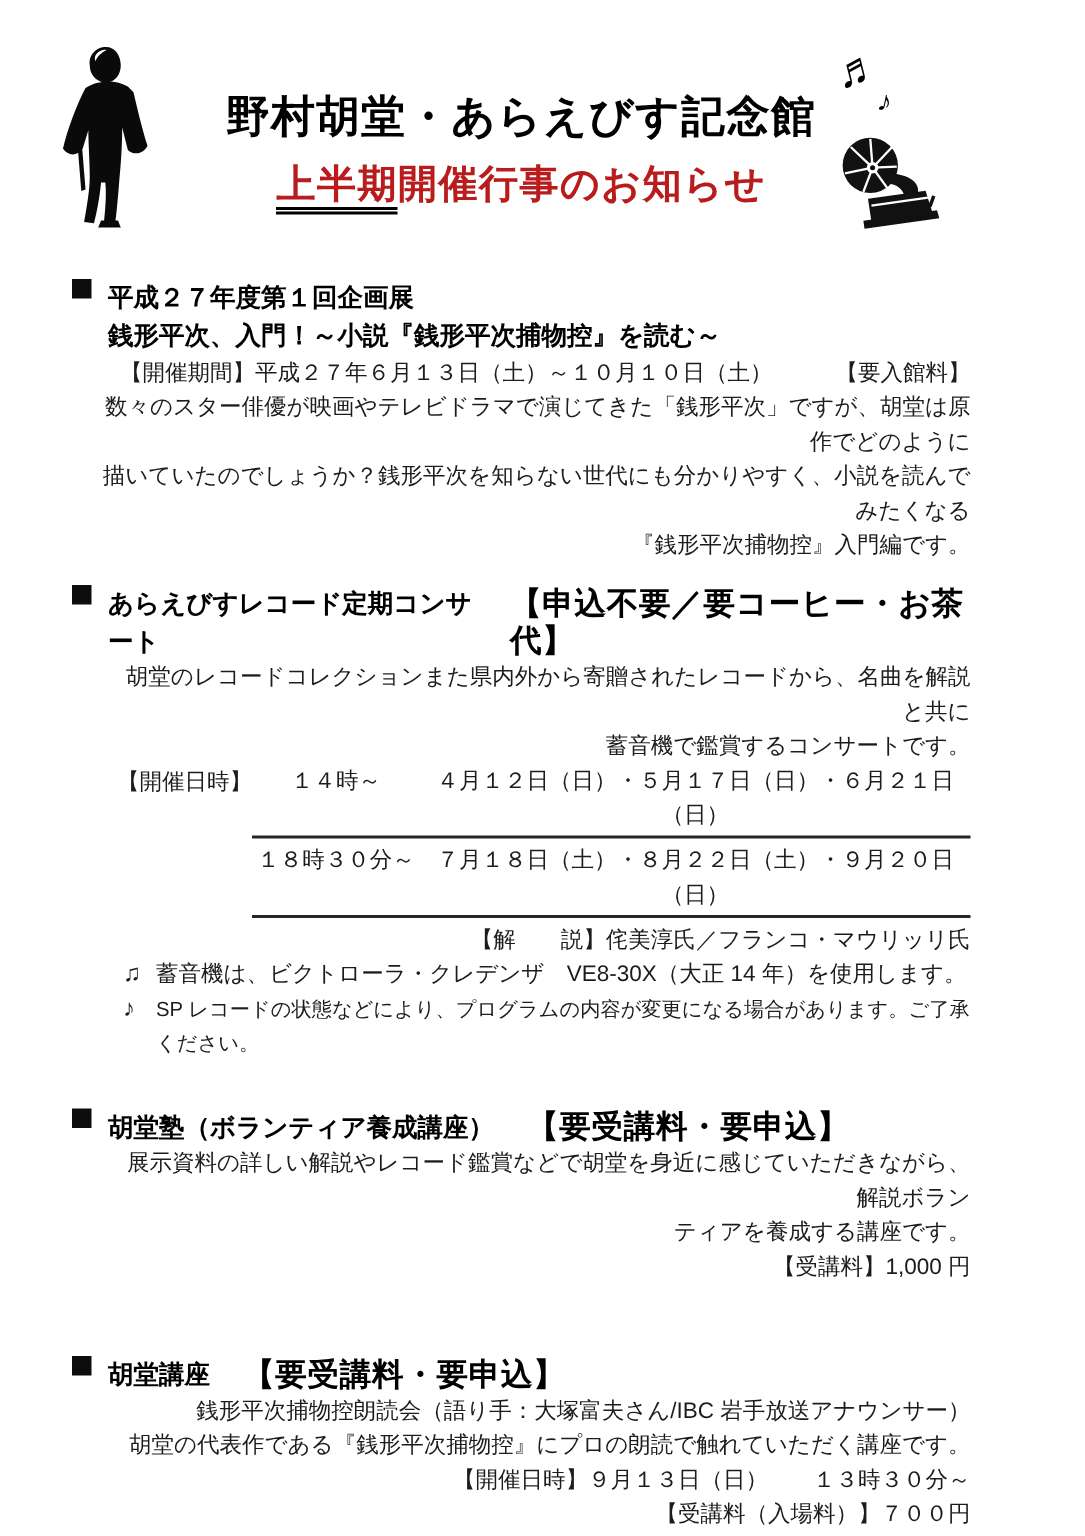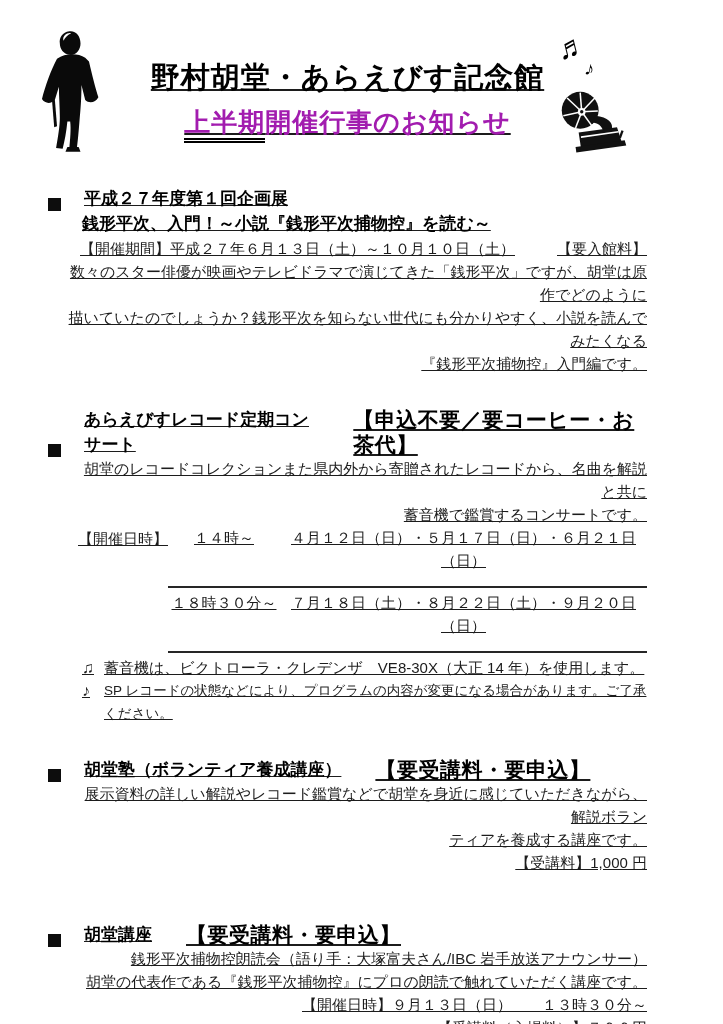--- a/index.html
+++ b/index.html
@@ -1,50 +1,50 @@
 <!DOCTYPE html>
 <html lang="ja"><head>
 <meta charset="utf-8">
 <style>
   html,body{margin:0;padding:0;}
   body{
     width:723px;height:1024px;overflow:hidden;position:relative;
     background:#ffffff;color:#1c1c1c;
     font-family:"Liberation Sans","DejaVu Sans",sans-serif;
   }
-  .page{box-sizing:border-box;width:675px;height:1024px;padding:0 28px 0 48px;position:relative;text-decoration:underline;}
+  .page{box-sizing:border-box;width:675px;height:1024px;padding:0 28px 0 48px;position:relative;}
 
   
   .header{position:relative;height:162px;}
   .title-wrap{text-align:center;padding-top:58px;}
   .title-line1{font-size:29px;font-weight:bold;letter-spacing:1px;color:#000;}
-  .title-line2{font-size:26px;font-weight:bold;letter-spacing:1px;color:#a21caf;margin-top:7px;}
+  .title-line2{font-size:26px;font-weight:bold;letter-spacing:1px;color:#b91c1c;margin-top:7px;}
   .dbl-underline{border-bottom:5px double #000;padding-bottom:1px;}
 
   .figure-silhouette{position:absolute;left:-22px;top:28px;width:94px;height:128px;}
   .notes-decoration{position:absolute;right:32px;top:30px;width:60px;height:62px;}
   .note-glyph1{position:absolute;left:2px;top:0;font-size:30px;color:#000;transform:rotate(-14deg);display:inline-block;}
   .note-glyph2{position:absolute;left:30px;top:28px;font-size:19px;color:#000;transform:rotate(12deg);display:inline-block;}
   .gramophone{position:absolute;right:14px;top:88px;width:78px;height:66px;}
 
   
   .sec{margin-top:26px;}
-  .sec-head{display:flex;align-items:flex-end;font-size:17px;font-weight:bold;color:#000;line-height:25px;gap:12px;}
+  .sec-head{display:flex;align-items:flex-start;font-size:17px;font-weight:bold;color:#000;line-height:25px;}
   .bullet{width:13px;height:13px;background:#0d0d0d;display:inline-block;margin-right:11px;flex:0 0 auto;}
   .annot{font-weight:bold;font-size:21px;margin-left:22px;letter-spacing:0.5px;}
-  .subheading{margin-left:34px;font-size:17px;font-weight:bold;color:#000;line-height:26px;}
+  .subheading{margin-left:24px;font-size:17px;font-weight:bold;color:#000;line-height:26px;}
   .sec-body{margin-left:30px;font-size:15px;line-height:23px;text-align:right;}
   .para{margin-left:10px;}
   .inline-gap{display:inline-block;width:42px;}
 
   
   .sched{margin-left:30px;display:flex;align-items:flex-start;font-size:15px;text-align:center;}
   .sched-label{flex:0 0 auto;line-height:25px;}
   .sched-rows{flex:1 1 auto;max-width:505px;}
-  .sched-row{display:flex;border-bottom:2px solid #262626;line-height:23px;padding-bottom:14px;margin-bottom:3px;}
+  .sched-row{display:flex;border-bottom:2px solid #262626;line-height:23px;padding-bottom:2px;margin-bottom:3px;}
   .sched-time{flex:0 0 112px;}
   .sched-dates{flex:1 1 auto;}
   .note-row{display:flex;margin-left:34px;font-size:15px;line-height:23px;}
   .note-row.small{font-size:13.5px;}
   .note-icon{flex:0 0 22px;font-size:16px;}
 </style>
 </head>
 <body>
 
 <div class="page">
@@ -102,21 +102,21 @@
     </div>
     <div class="subheading">銭形平次、入門！～小説『銭形平次捕物控』を読む～</div>
     <div class="sec-body">
       <span>【開催期間】平成２７年６月１３日（土）～１０月１０日（土）</span><span class="inline-gap"></span><span>【要入館料】</span>
     </div>
     <div class="sec-body para">数々のスター俳優が映画やテレビドラマで演じてきた「銭形平次」ですが、胡堂は原作でどのように</div>
     <div class="sec-body para">描いていたのでしょうか？銭形平次を知らない世代にも分かりやすく、小説を読んでみたくなる</div>
     <div class="sec-body para">『銭形平次捕物控』入門編です。</div>
   </div>
 
-  <div class="sec" style="margin-top:32px;">
+  <div class="sec" style="margin-top:15px;">
     <div class="sec-head">
       <span class="bullet"></span>
       <span>あらえびすレコード定期コンサート</span>
       <span class="annot">【申込不要／要コーヒー・お茶代】</span>
     </div>
     <div class="sec-body">胡堂のレコードコレクションまた県内外から寄贈されたレコードから、名曲を解説と共に</div>
     <div class="sec-body">蓄音機で鑑賞するコンサートです。</div>
 
     <div class="sched">
       <span class="sched-label">【開催日時】</span>
@@ -125,20 +125,21 @@
           <span class="sched-time">１４時～</span>
           <span class="sched-dates">４月１２日（日）・５月１７日（日）・６月２１日（日）</span>
         </div>
         <div class="sched-row">
           <span class="sched-time">１８時３０分～</span>
           <span class="sched-dates">７月１８日（土）・８月２２日（土）・９月２０日（日）</span>
         </div>
       </div>
     </div>
 
+    <div class="sec-body">【解　　説】侘美淳氏／フランコ・マウリッリ氏</div>
 
     <div class="note-row">
       <span class="note-icon">♫</span>
       <span>蓄音機は、ビクトローラ・クレデンザ　VE8-30X（大正 14 年）を使用します。</span>
     </div>
     <div class="note-row small">
       <span class="note-icon">♪</span>
       <span>SP レコードの状態などにより、プログラムの内容が変更になる場合があります。ご了承ください。</span>
     </div>
   </div>

